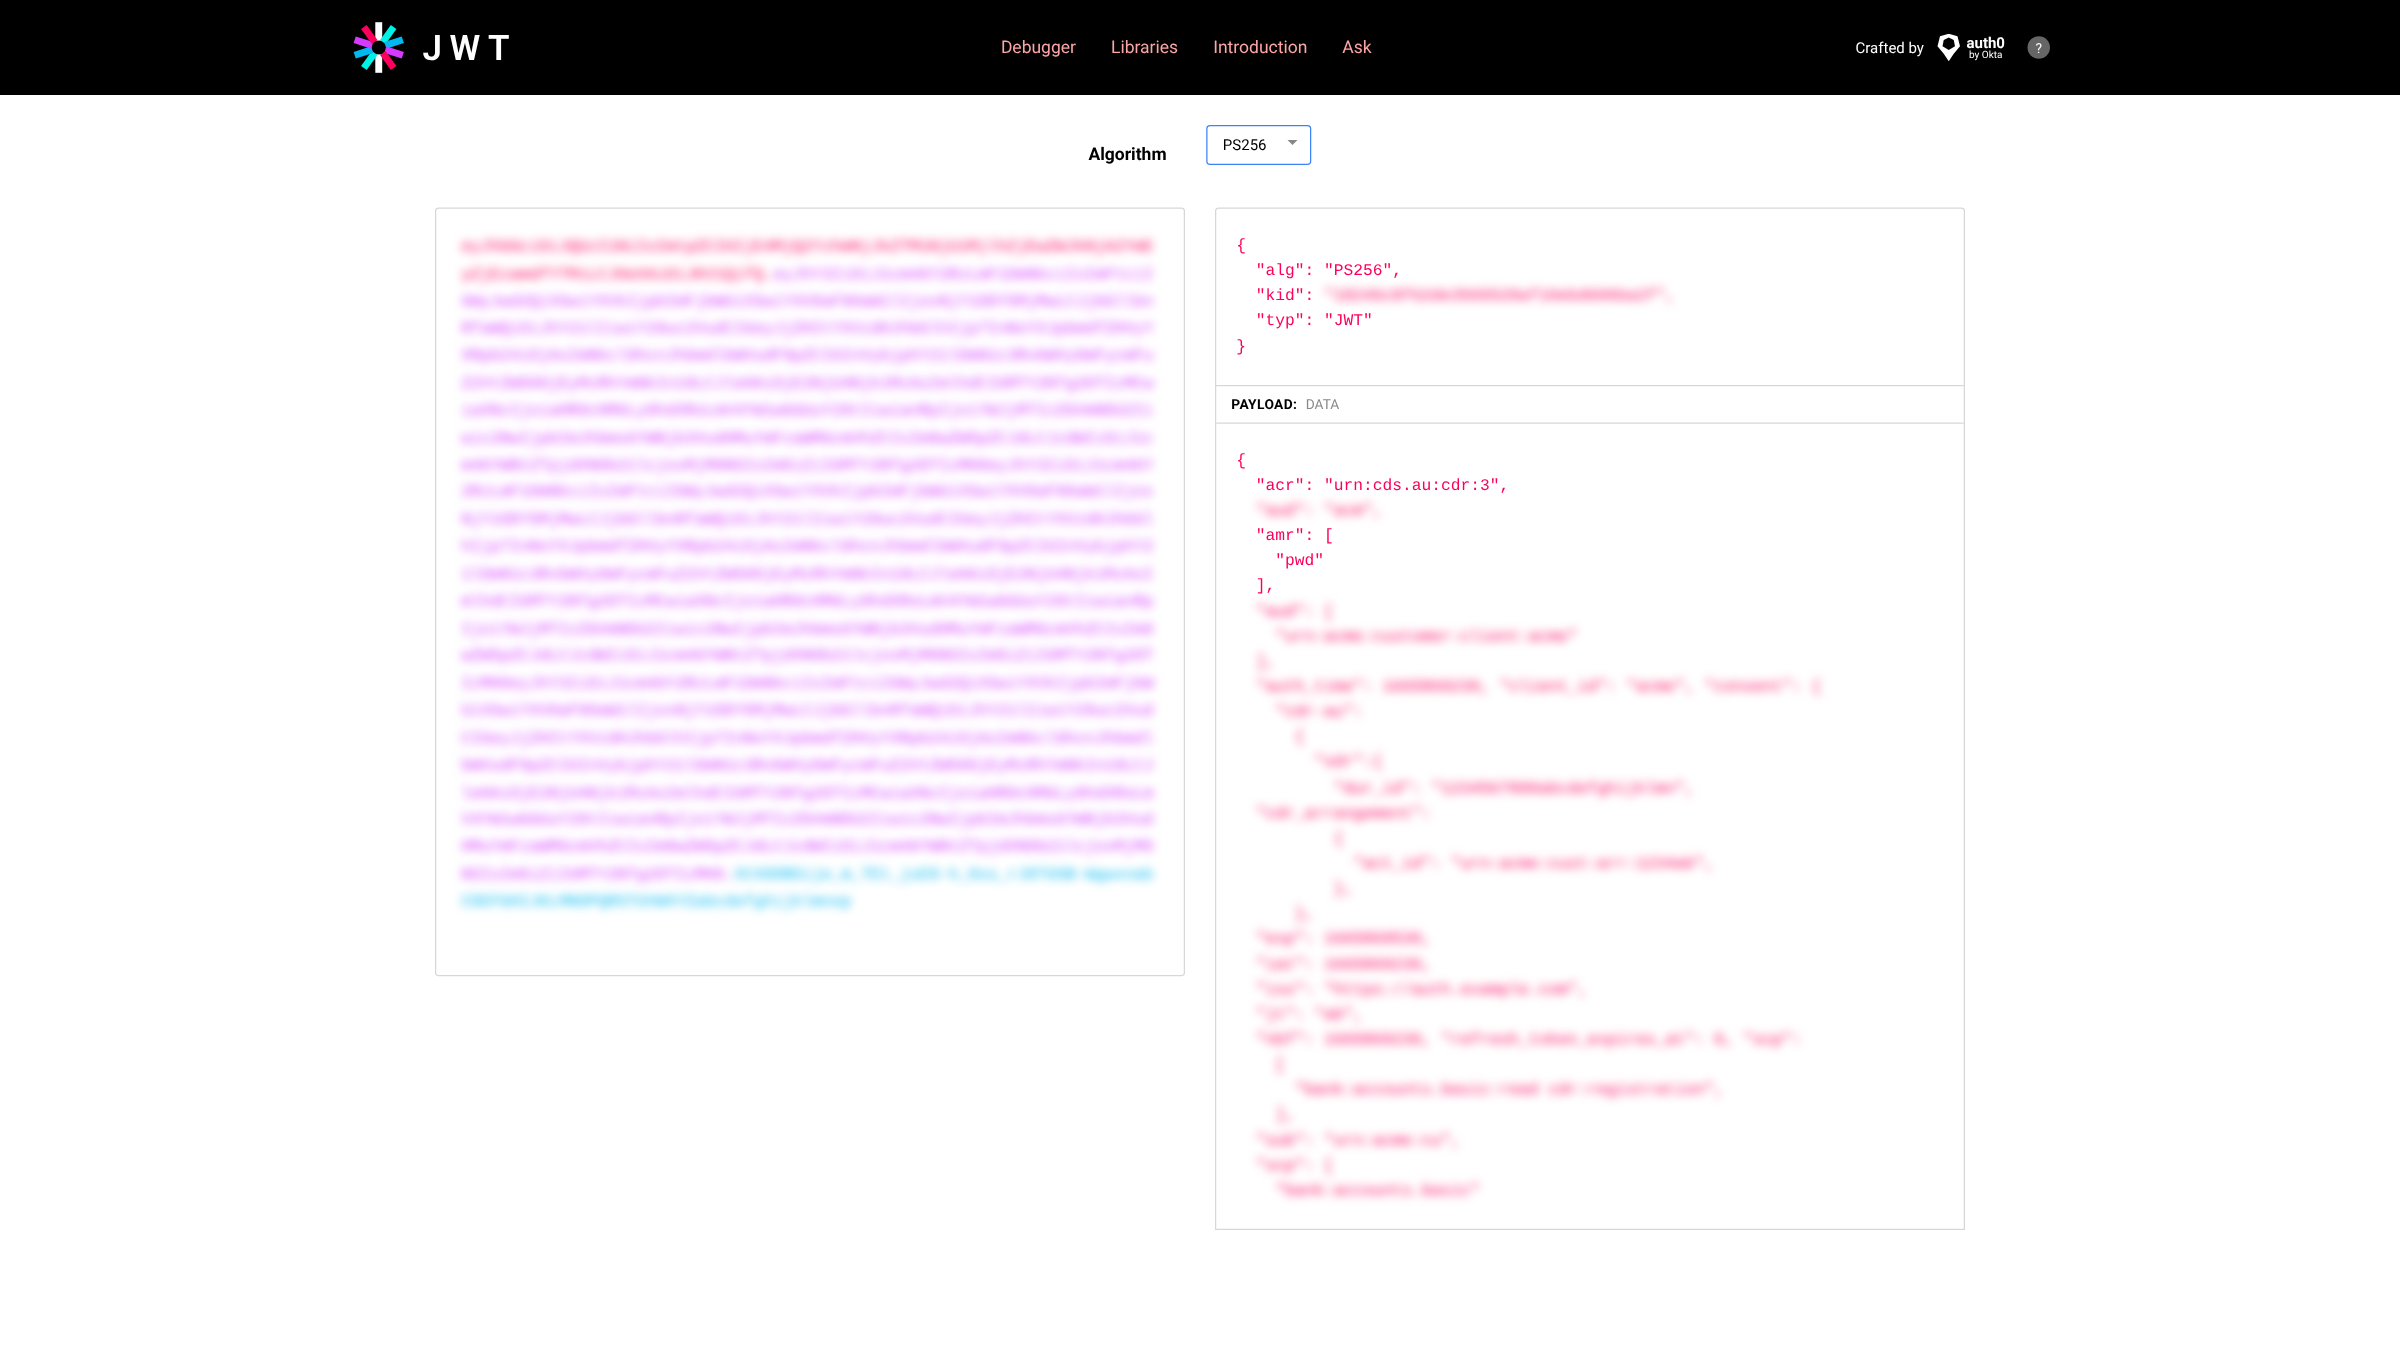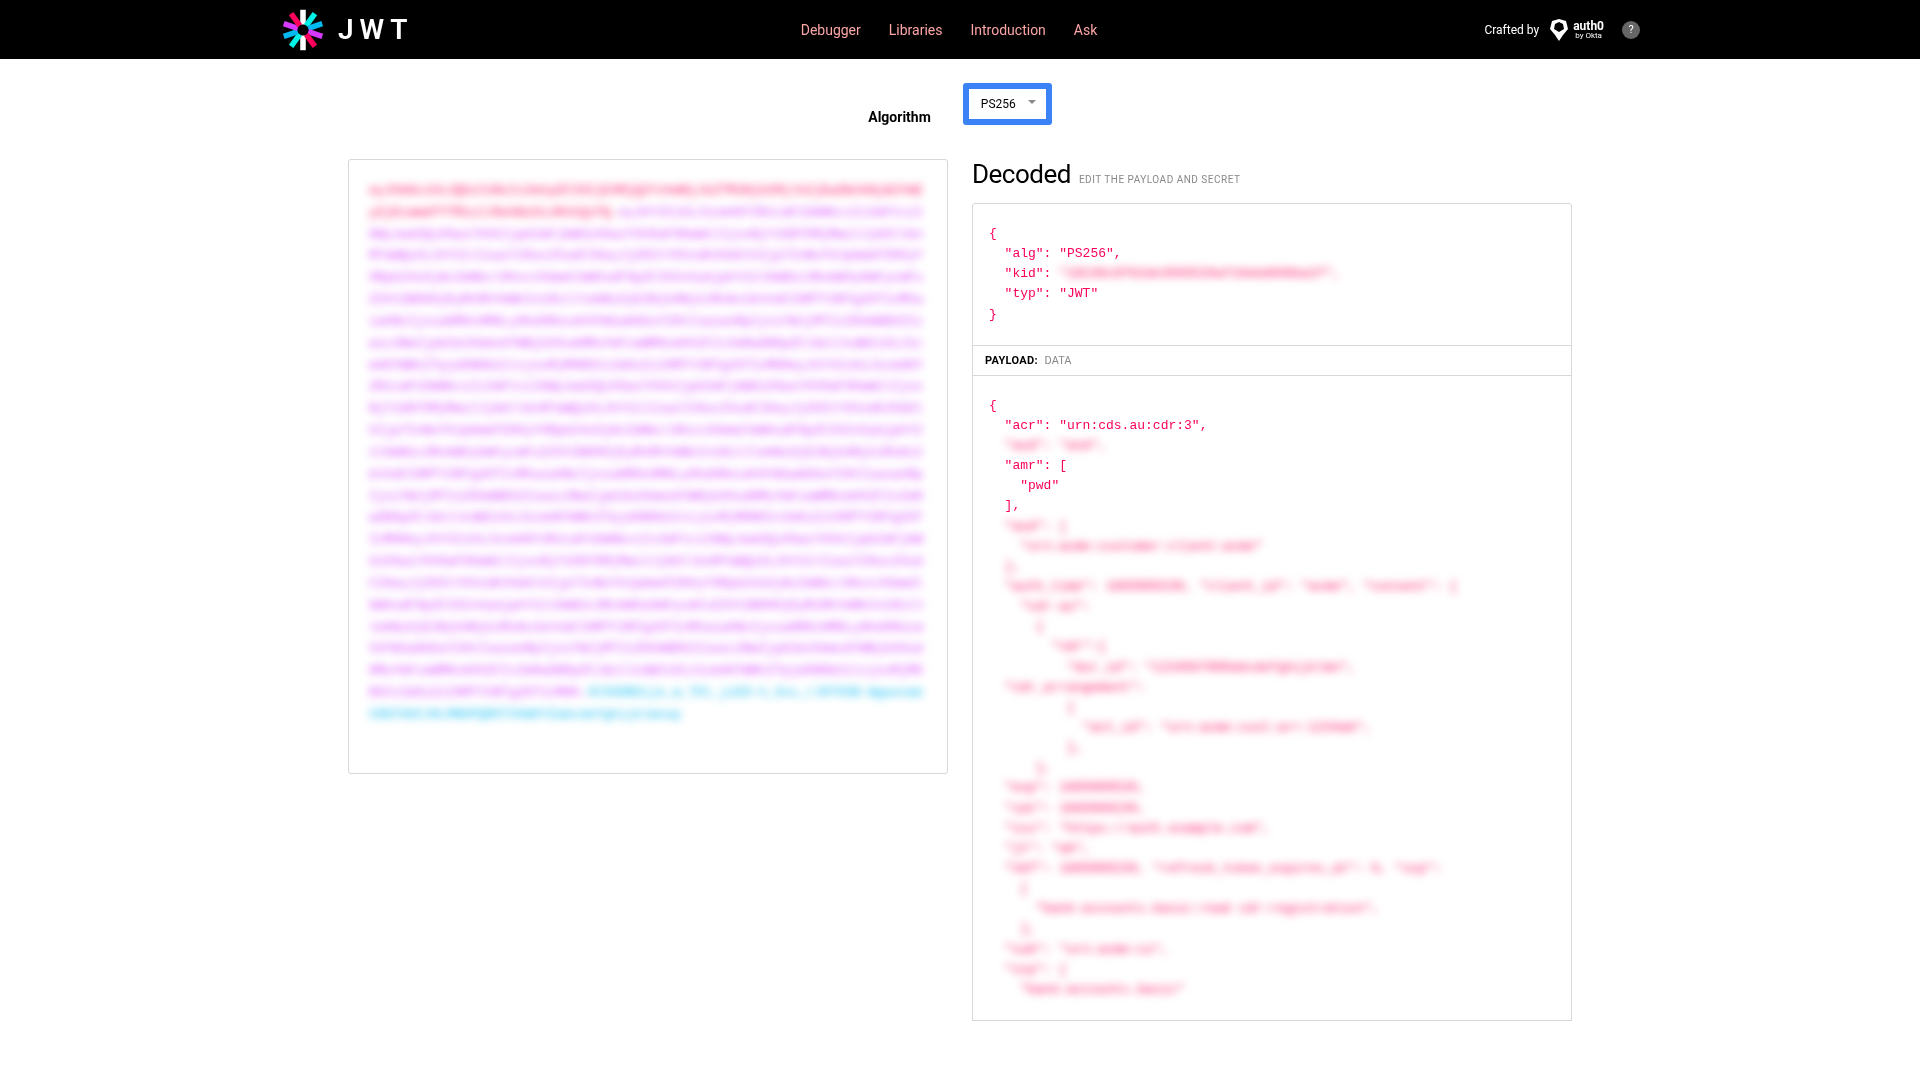--- a/index.html
+++ b/index.html
@@ -1,34 +1,34 @@
 <!DOCTYPE html>
 <html><head>
   <meta charset="utf-8">
   <style>
     * { margin: 0; padding: 0; box-sizing: border-box; }
     body { font-family: -apple-system, BlinkMacSystemFont, "Segoe UI", Roboto, Helvetica, Arial, sans-serif; background: #fff; }
     
     
-    .header { background: #000; color: #fff; height: 59px; display: flex; align-items: center; padding: 0 280px; }
+    .header { background: #000; color: #fff; height: 76px; display: flex; align-items: center; padding: 0 280px; }
     .header-inner { width: 100%; display: flex; align-items: center; justify-content: space-between; }
     .logo-area { display: flex; align-items: center; gap: 12px; }
     .logo-icon { width: 46px; height: 46px; position: relative; }
     .logo-icon svg { width: 100%; height: 100%; }
     .jwt-text { font-size: 28px; font-weight: 600; letter-spacing: 6px; }
     .nav-links { display: flex; gap: 28px; font-size: 14px; }
     .nav-link { color: #fca5a5; text-decoration: none; cursor: pointer; }
     .crafted { display: flex; align-items: center; gap: 10px; font-size: 12px; }
     .auth0-logo { display: flex; align-items: center; }
     .help-icon { width: 18px; height: 18px; border-radius: 50%; background: #666; display: flex; align-items: center; justify-content: center; font-size: 11px; margin-left: 8px; }
 
     
     .algo-row { display: flex; align-items: flex-end; justify-content: center; gap: 32px; padding: 24px 0 16px; }
     .algo-label { font-size: 14px; font-weight: 700; }
-    .algo-select { border: 6px solid #3b82f6; border-radius: 3px; padding: 8px 30px 8px 12px; font-size: 12px; background: #fff; position: relative; min-width: 84px; cursor: pointer; }
+    .algo-select { border: 1px solid #3b82f6; border-radius: 3px; padding: 8px 30px 8px 12px; font-size: 12px; background: #fff; position: relative; min-width: 84px; cursor: pointer; }
     .algo-select::after { content: ''; position: absolute; right: 10px; top: 50%; transform: translateY(-50%); border: 4px solid transparent; border-top-color: #888; }
 
     
     .main { display: flex; justify-content: center; gap: 24px; padding: 18px 280px 0; }
     .col { flex: 1; max-width: 600px; }
     .col-title-row { display: flex; align-items: baseline; gap: 8px; margin-bottom: 14px; }
     .col-title { font-size: 26px; font-weight: 400; letter-spacing: -0.5px; }
     .col-sub { font-size: 10px; color: #888; letter-spacing: 0.5px; }
 
     
@@ -103,24 +103,20 @@
 
 <div class="main">
 
   <div class="col">
     <div class="encoded-box">
       <span class="seg-header blur-text">eyJhbGciOiJQUzI1NiIsImtpZCI6IjE4MjQ2YzhmNjJkZTM1NjU1MjlhZjEwZWJkNjA2YmEyZjEzamdfYTMiLCJ0eXAiOiJKV1QifQ.</span><span class="seg-payload blur-text">eyJhY3IiOiJ1cm46Y2RzLmF1OmNkciIsImFtciI6WyJwd2QiXSwiYXVkIjpbImFjbWUiXSwiYXV0aF90aW1lIjoxNjY1ODY5MjMwLCJjbGllbnRfaWQiOiJhY21lIiwiY29uc2VudCI6eyJjZHItYXVzdHJhbGlhIjp7InNoYXJpbmdfZHVyYXRpb24iOjAsImNkcl9hcnJhbmdlbWVudF9pZCI6InVybjphY21lOmN1c3RvbWVyOmFycmFuZ2VtZW50OjEyMzRhYmNkIn19LCJleHAiOjE2NjU4Njk1MzAsImlhdCI6MTY2NTg2OTIzMCwiaXNzIjoiaHR0cHM6Ly9hdXRoLmV4YW1wbGUuY29tIiwianRpIjoiYWJjMTIzZGVmNDU2Iiwic2NwIjpbImJhbms6YWNjb3VudHMuYmFzaWM6cmVhZCIsIm9wZW5pZCJdLCJzdWIiOiJ1cm46YWNtZTpjdXN0b21lcjoxMjM0NSIsIm5iZiI6MTY2NTg2OTIzMH0eyJhY3IiOiJ1cm46Y2RzLmF1OmNkciIsImFtciI6WyJwd2QiXSwiYXVkIjpbImFjbWUiXSwiYXV0aF90aW1lIjoxNjY1ODY5MjMwLCJjbGllbnRfaWQiOiJhY21lIiwiY29uc2VudCI6eyJjZHItYXVzdHJhbGlhIjp7InNoYXJpbmdfZHVyYXRpb24iOjAsImNkcl9hcnJhbmdlbWVudF9pZCI6InVybjphY21lOmN1c3RvbWVyOmFycmFuZ2VtZW50OjEyMzRhYmNkIn19LCJleHAiOjE2NjU4Njk1MzAsImlhdCI6MTY2NTg2OTIzMCwiaXNzIjoiaHR0cHM6Ly9hdXRoLmV4YW1wbGUuY29tIiwianRpIjoiYWJjMTIzZGVmNDU2Iiwic2NwIjpbImJhbms6YWNjb3VudHMuYmFzaWM6cmVhZCIsIm9wZW5pZCJdLCJzdWIiOiJ1cm46YWNtZTpjdXN0b21lcjoxMjM0NSIsIm5iZiI6MTY2NTg2OTIzMH0eyJhY3IiOiJ1cm46Y2RzLmF1OmNkciIsImFtciI6WyJwd2QiXSwiYXVkIjpbImFjbWUiXSwiYXV0aF90aW1lIjoxNjY1ODY5MjMwLCJjbGllbnRfaWQiOiJhY21lIiwiY29uc2VudCI6eyJjZHItYXVzdHJhbGlhIjp7InNoYXJpbmdfZHVyYXRpb24iOjAsImNkcl9hcnJhbmdlbWVudF9pZCI6InVybjphY21lOmN1c3RvbWVyOmFycmFuZ2VtZW50OjEyMzRhYmNkIn19LCJleHAiOjE2NjU4Njk1MzAsImlhdCI6MTY2NTg2OTIzMCwiaXNzIjoiaHR0cHM6Ly9hdXRoLmV4YW1wbGUuY29tIiwianRpIjoiYWJjMTIzZGVmNDU2Iiwic2NwIjpbImJhbms6YWNjb3VudHMuYmFzaWM6cmVhZCIsIm9wZW5pZCJdLCJzdWIiOiJ1cm46YWNtZTpjdXN0b21lcjoxMjM0NSIsIm5iZiI6MTY2NTg2OTIzMH0.</span><span class="seg-sig blur-text">XCXODB5ije_m_TEt_jsE8-h_Oss_rJ8T65B-WgwxnabCDEFGHIJKLMNOPQRSTUVWXYZabcdefghijklmnop</span>
     </div>
   </div>
 
   <div class="col">
-    <div class="col-title-row">
-      <span class="col-title">Decoded</span>
-      <span class="col-sub">EDIT THE PAYLOAD AND SECRET</span>
-    </div>
 
     <div class="decoded-section">
       <div class="sec-body"><span>{</span>
 <span>  "alg": "PS256",</span>
 <span>  "kid": </span><span class="blur-inline">"18246c8f62de3565529af10ebd606ba2f",</span>
 <span>  "typ": "JWT"</span>
 <span>}</span></div>
     </div>
 
     <div class="decoded-section">

